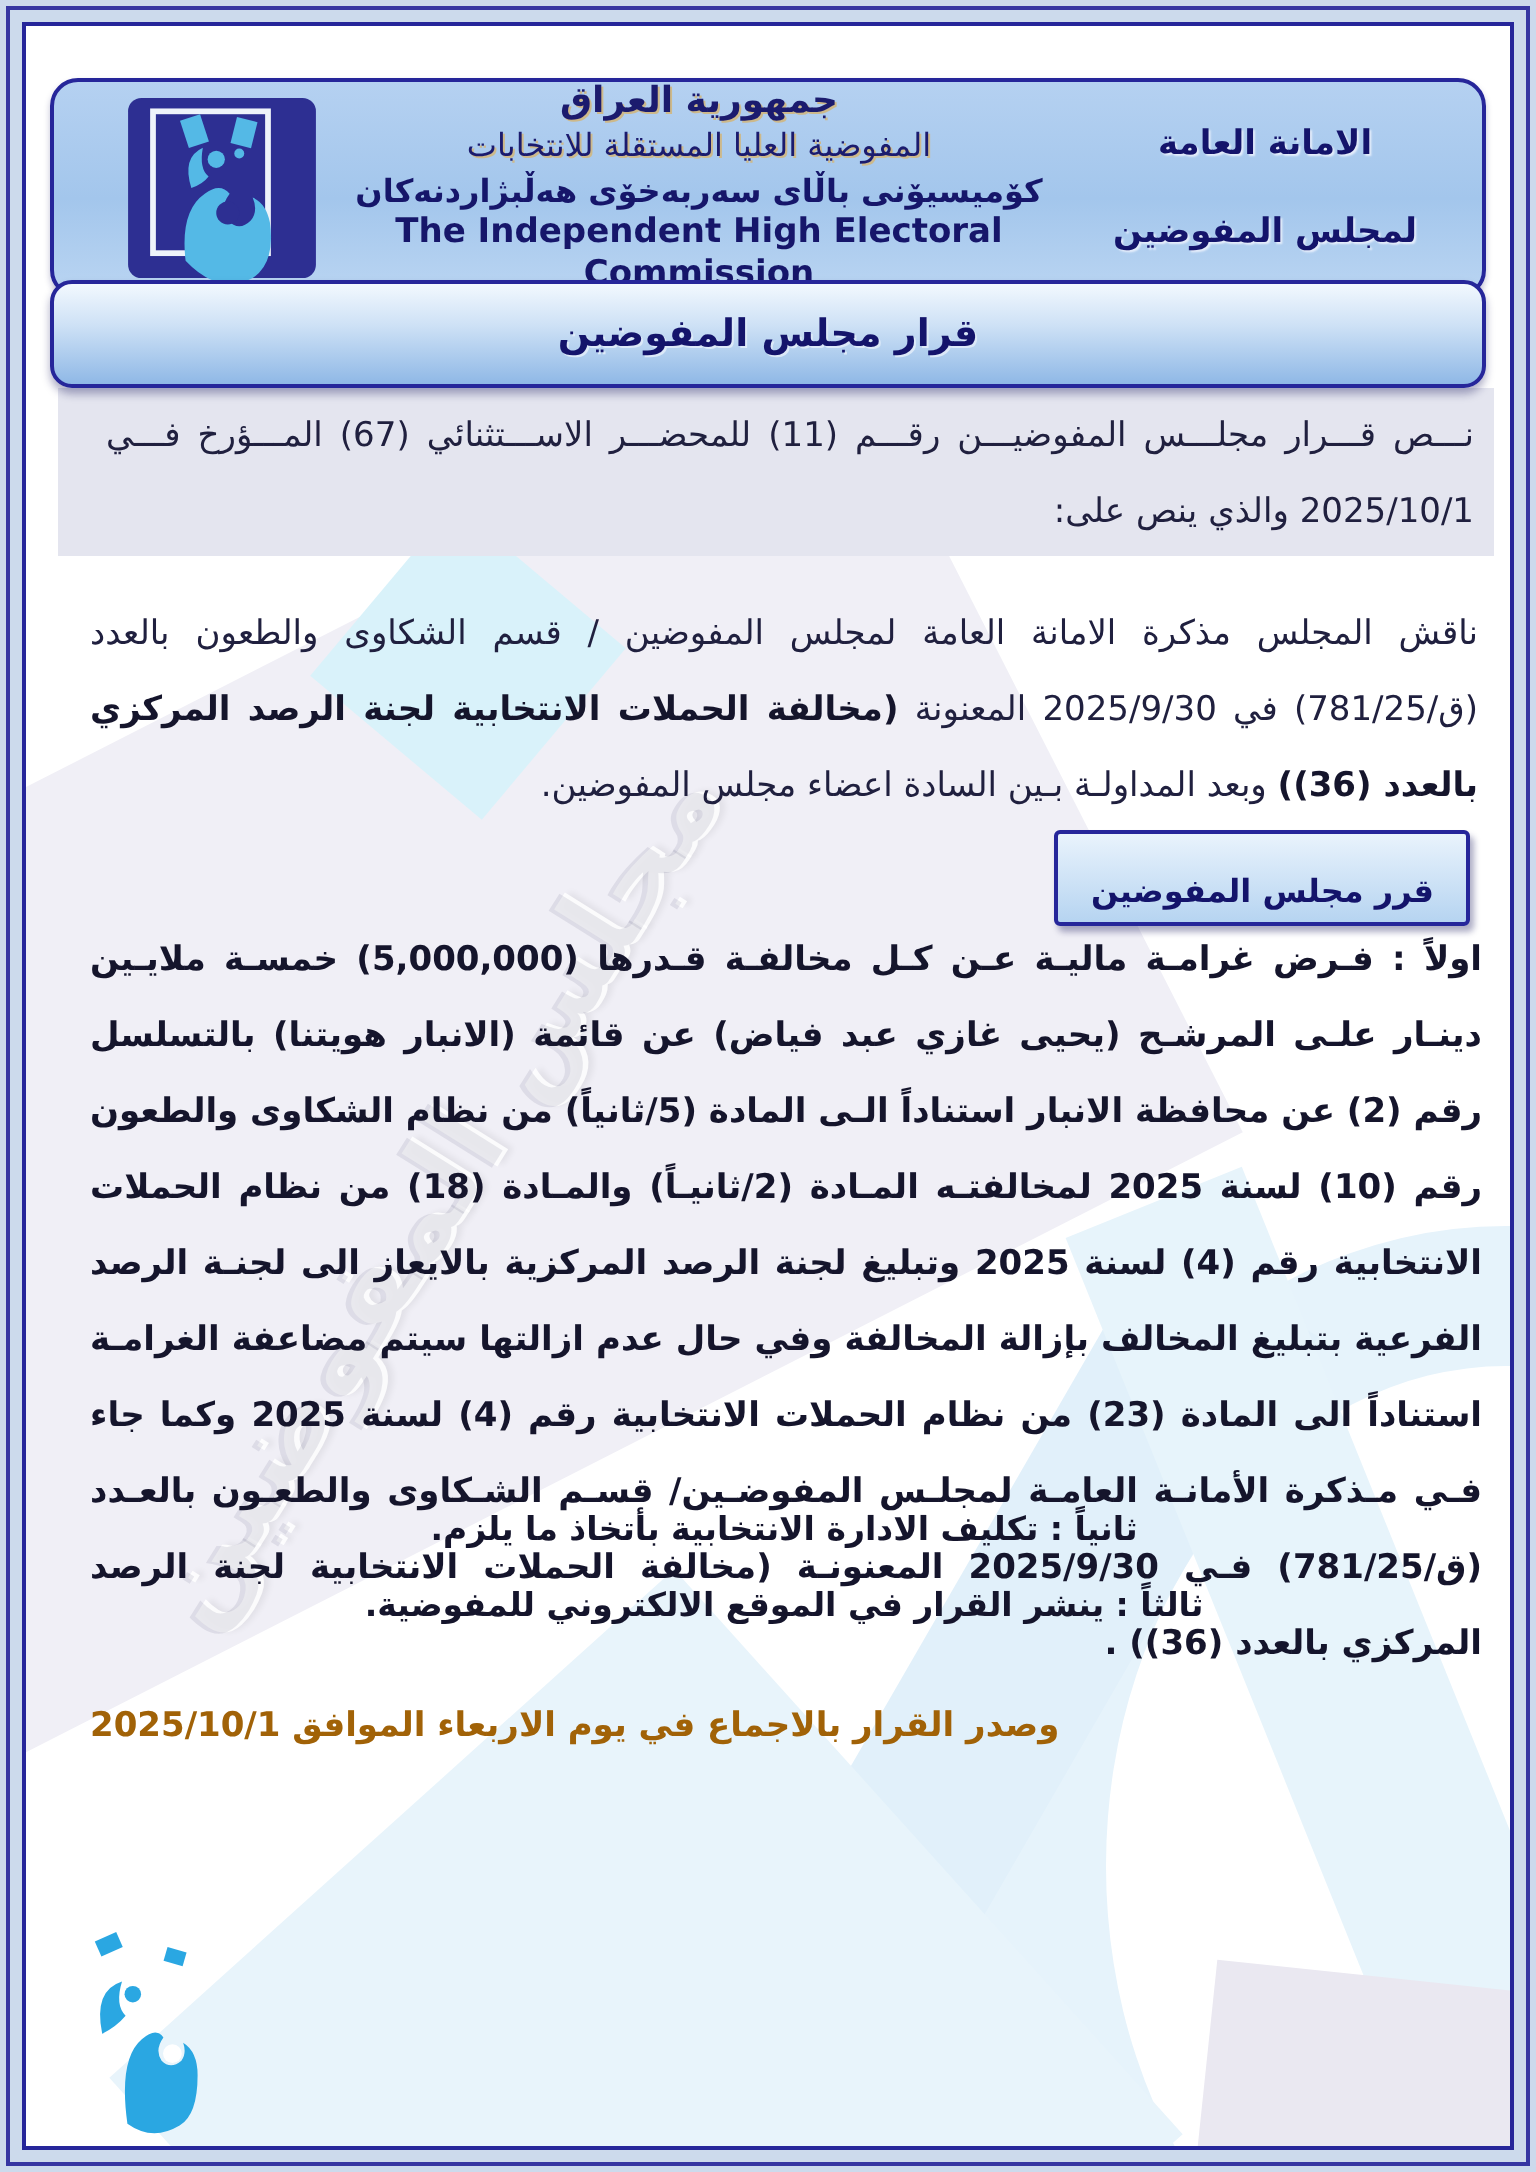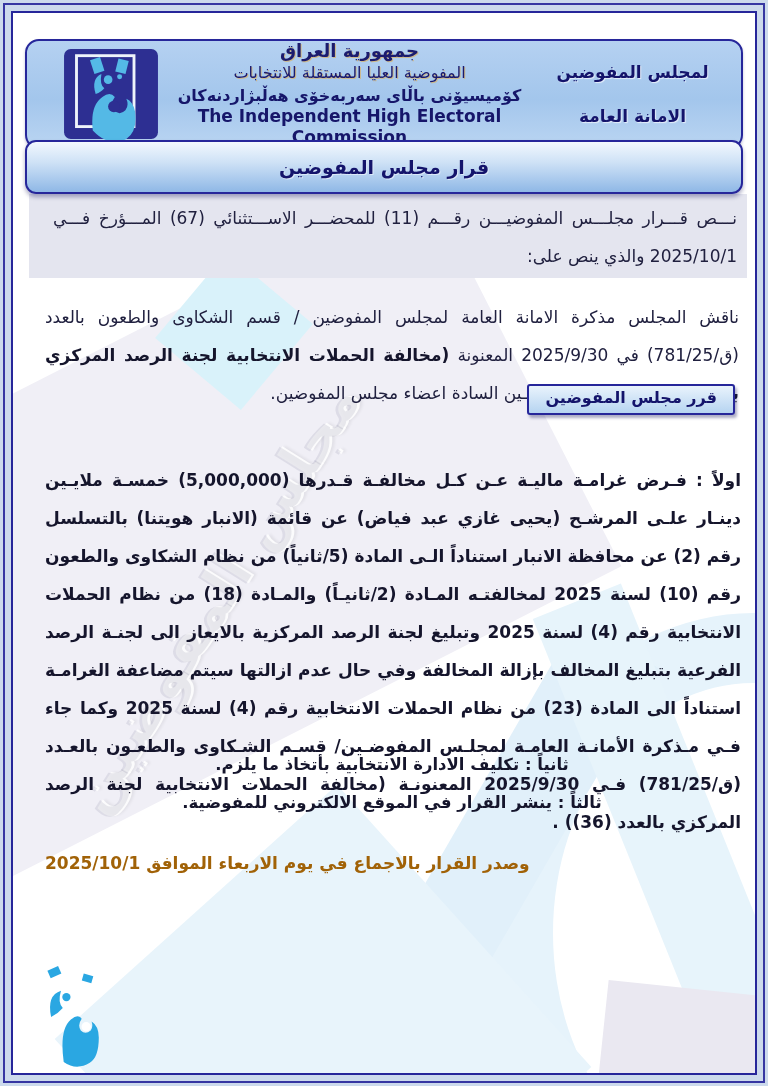--- a/index.html
+++ b/index.html
@@ -66,24 +66,24 @@
     box-shadow:0 3px 4px rgba(20,20,90,0.35);
   }
   .title-bar span { font-size:19px; font-weight:bold; color:#14146b; text-shadow:1px 1px 0 #dce9f8; }
   
   .txt { position:absolute; z-index:2; direction:rtl; color:#20203f;margin-left:16px; }
   .para { text-align:justify; line-height:38px; font-size:17px; }
   .intro { left:24px; right:18px; top:186px; }
   .discussion { left:16px; right:16px; top:285px; }
   .discussion b { color:#15152c; }
   .decision-box {
-    position:absolute; z-index:2; top:371px; right:20px;
+    position:absolute; z-index:2; top:402px; right:20px;
     border:2px solid #26269a; border-radius:3px;
     background:linear-gradient(180deg,#e9f3fc 0%,#b6d4f1 100%);
-    padding:2px 16px 6px 16px;
+    padding:19px 16px 6px 16px;
     box-shadow:2px 3px 3px rgba(20,20,90,0.35);
   }
   .decision-box span { font-size:16px; font-weight:bold; color:#14146b; }
   .item-first { left:16px; right:14px; top:448px; font-weight:bold; color:#15152c; }
   .item-short { right:16px; left:16px; font-weight:bold; color:#15152c; font-size:16.5px; line-height:30px; text-align:center; }
   .item2 { top:737px; }
   .item3 { top:775px; }
   .closing { left:16px; right:16px; top:840px; text-align:left; font-weight:bold; color:#a16207; font-size:17px; }
   
   .figure-bl { position:absolute; z-index:1; left:30px; top:945px; width:72px; height:116px; }
@@ -122,22 +122,22 @@
         </g>
       </svg>
     </div>
     <div class="header-center">
       <div class="hc-l1">جمهورية العراق</div>
       <div class="hc-l2">المفوضية العليا المستقلة للانتخابات</div>
       <div class="hc-l3">كۆمیسیۆنی باڵای سەربەخۆی هەڵبژاردنەکان</div>
       <div class="hc-l4">The Independent High Electoral Commission</div>
     </div>
     <div class="header-right">
+      <div class="hr-line">الامانة العامة</div>
       <div class="hr-line">لمجلس المفوضين</div>
-      <div class="hr-line">الامانة العامة</div>
     </div>
   </div>
 
   <div class="title-bar">
     <span>قرار مجلس المفوضين</span>
   </div>
 
   <p class="txt para intro">نـــص قـــرار مجلـــس المفوضيـــن رقـــم (11) للمحضـــر الاســـتثنائي (67) المـــؤرخ فـــي 2025/10/1 والذي ينص على:</p>
 
   <p class="txt para discussion"><span>ناقش المجلس مذكرة الامانة العامة لمجلس المفوضين / قسم الشكاوى والطعون بالعدد (ق/781/25) في 2025/9/30 المعنونة </span><b>(مخالفة الحملات الانتخابية لجنة الرصد المركزي بالعدد (36))</b><span> وبعد المداولـة بـين السادة اعضاء مجلس المفوضين.</span></p>

